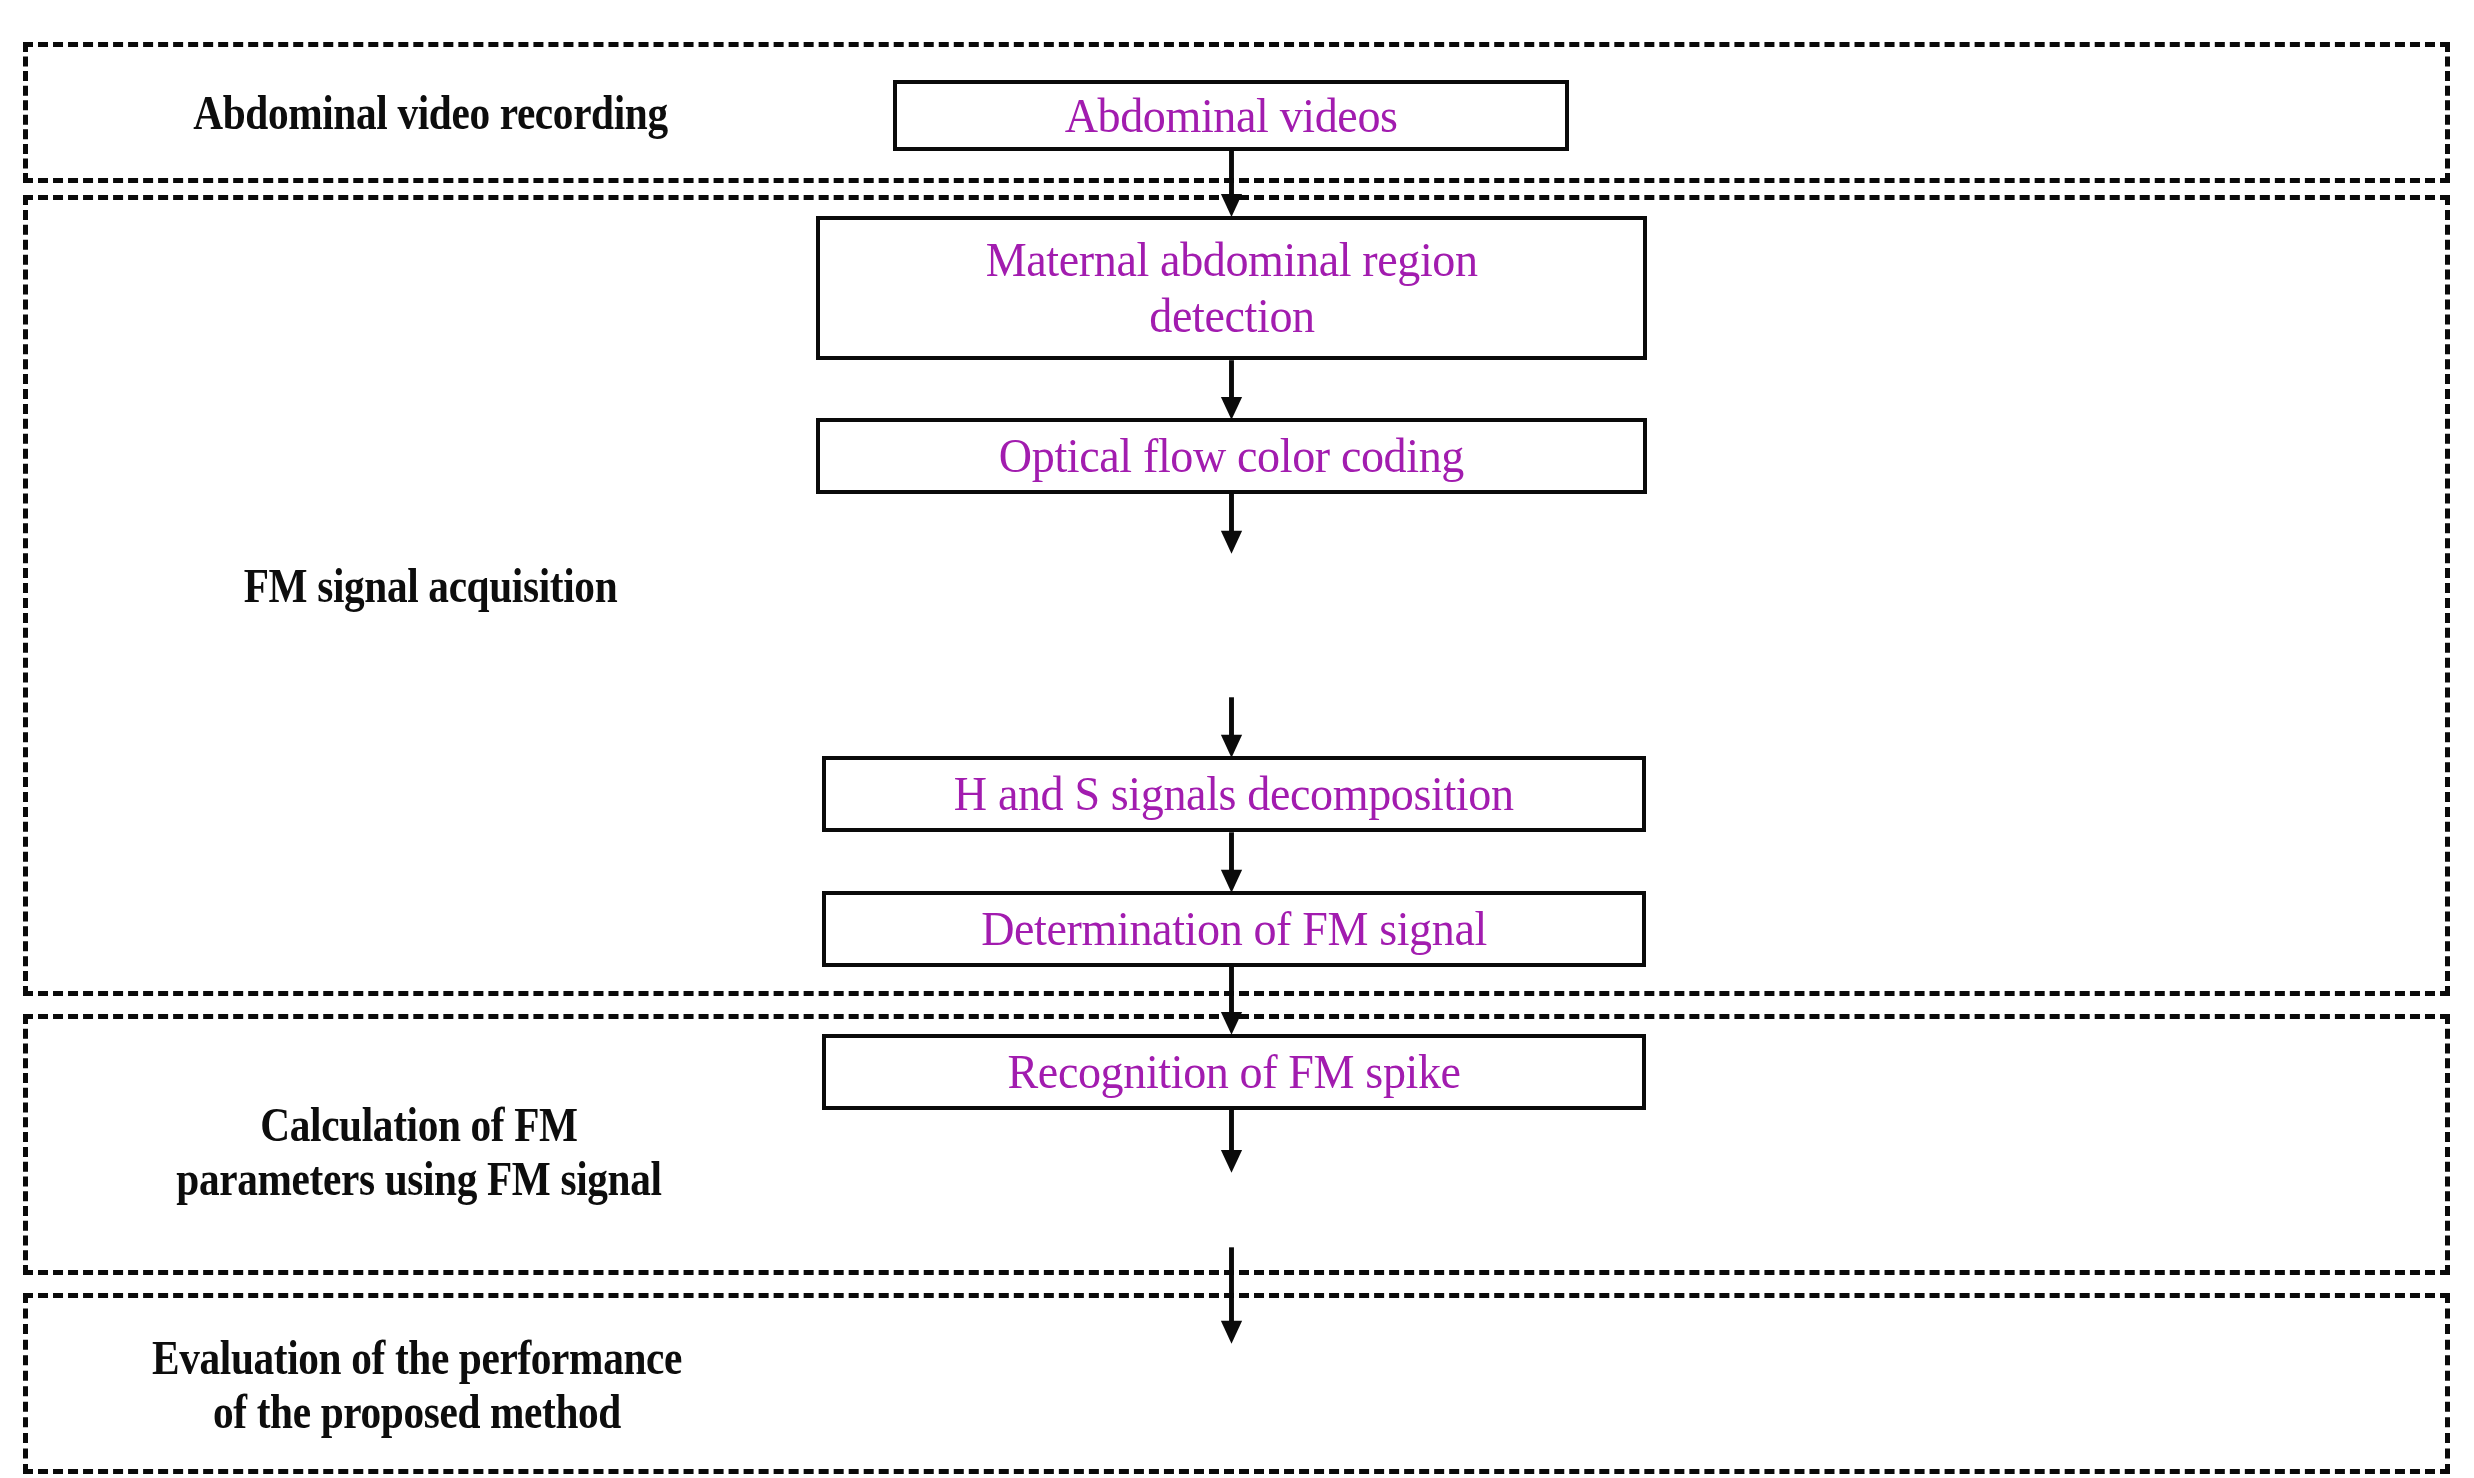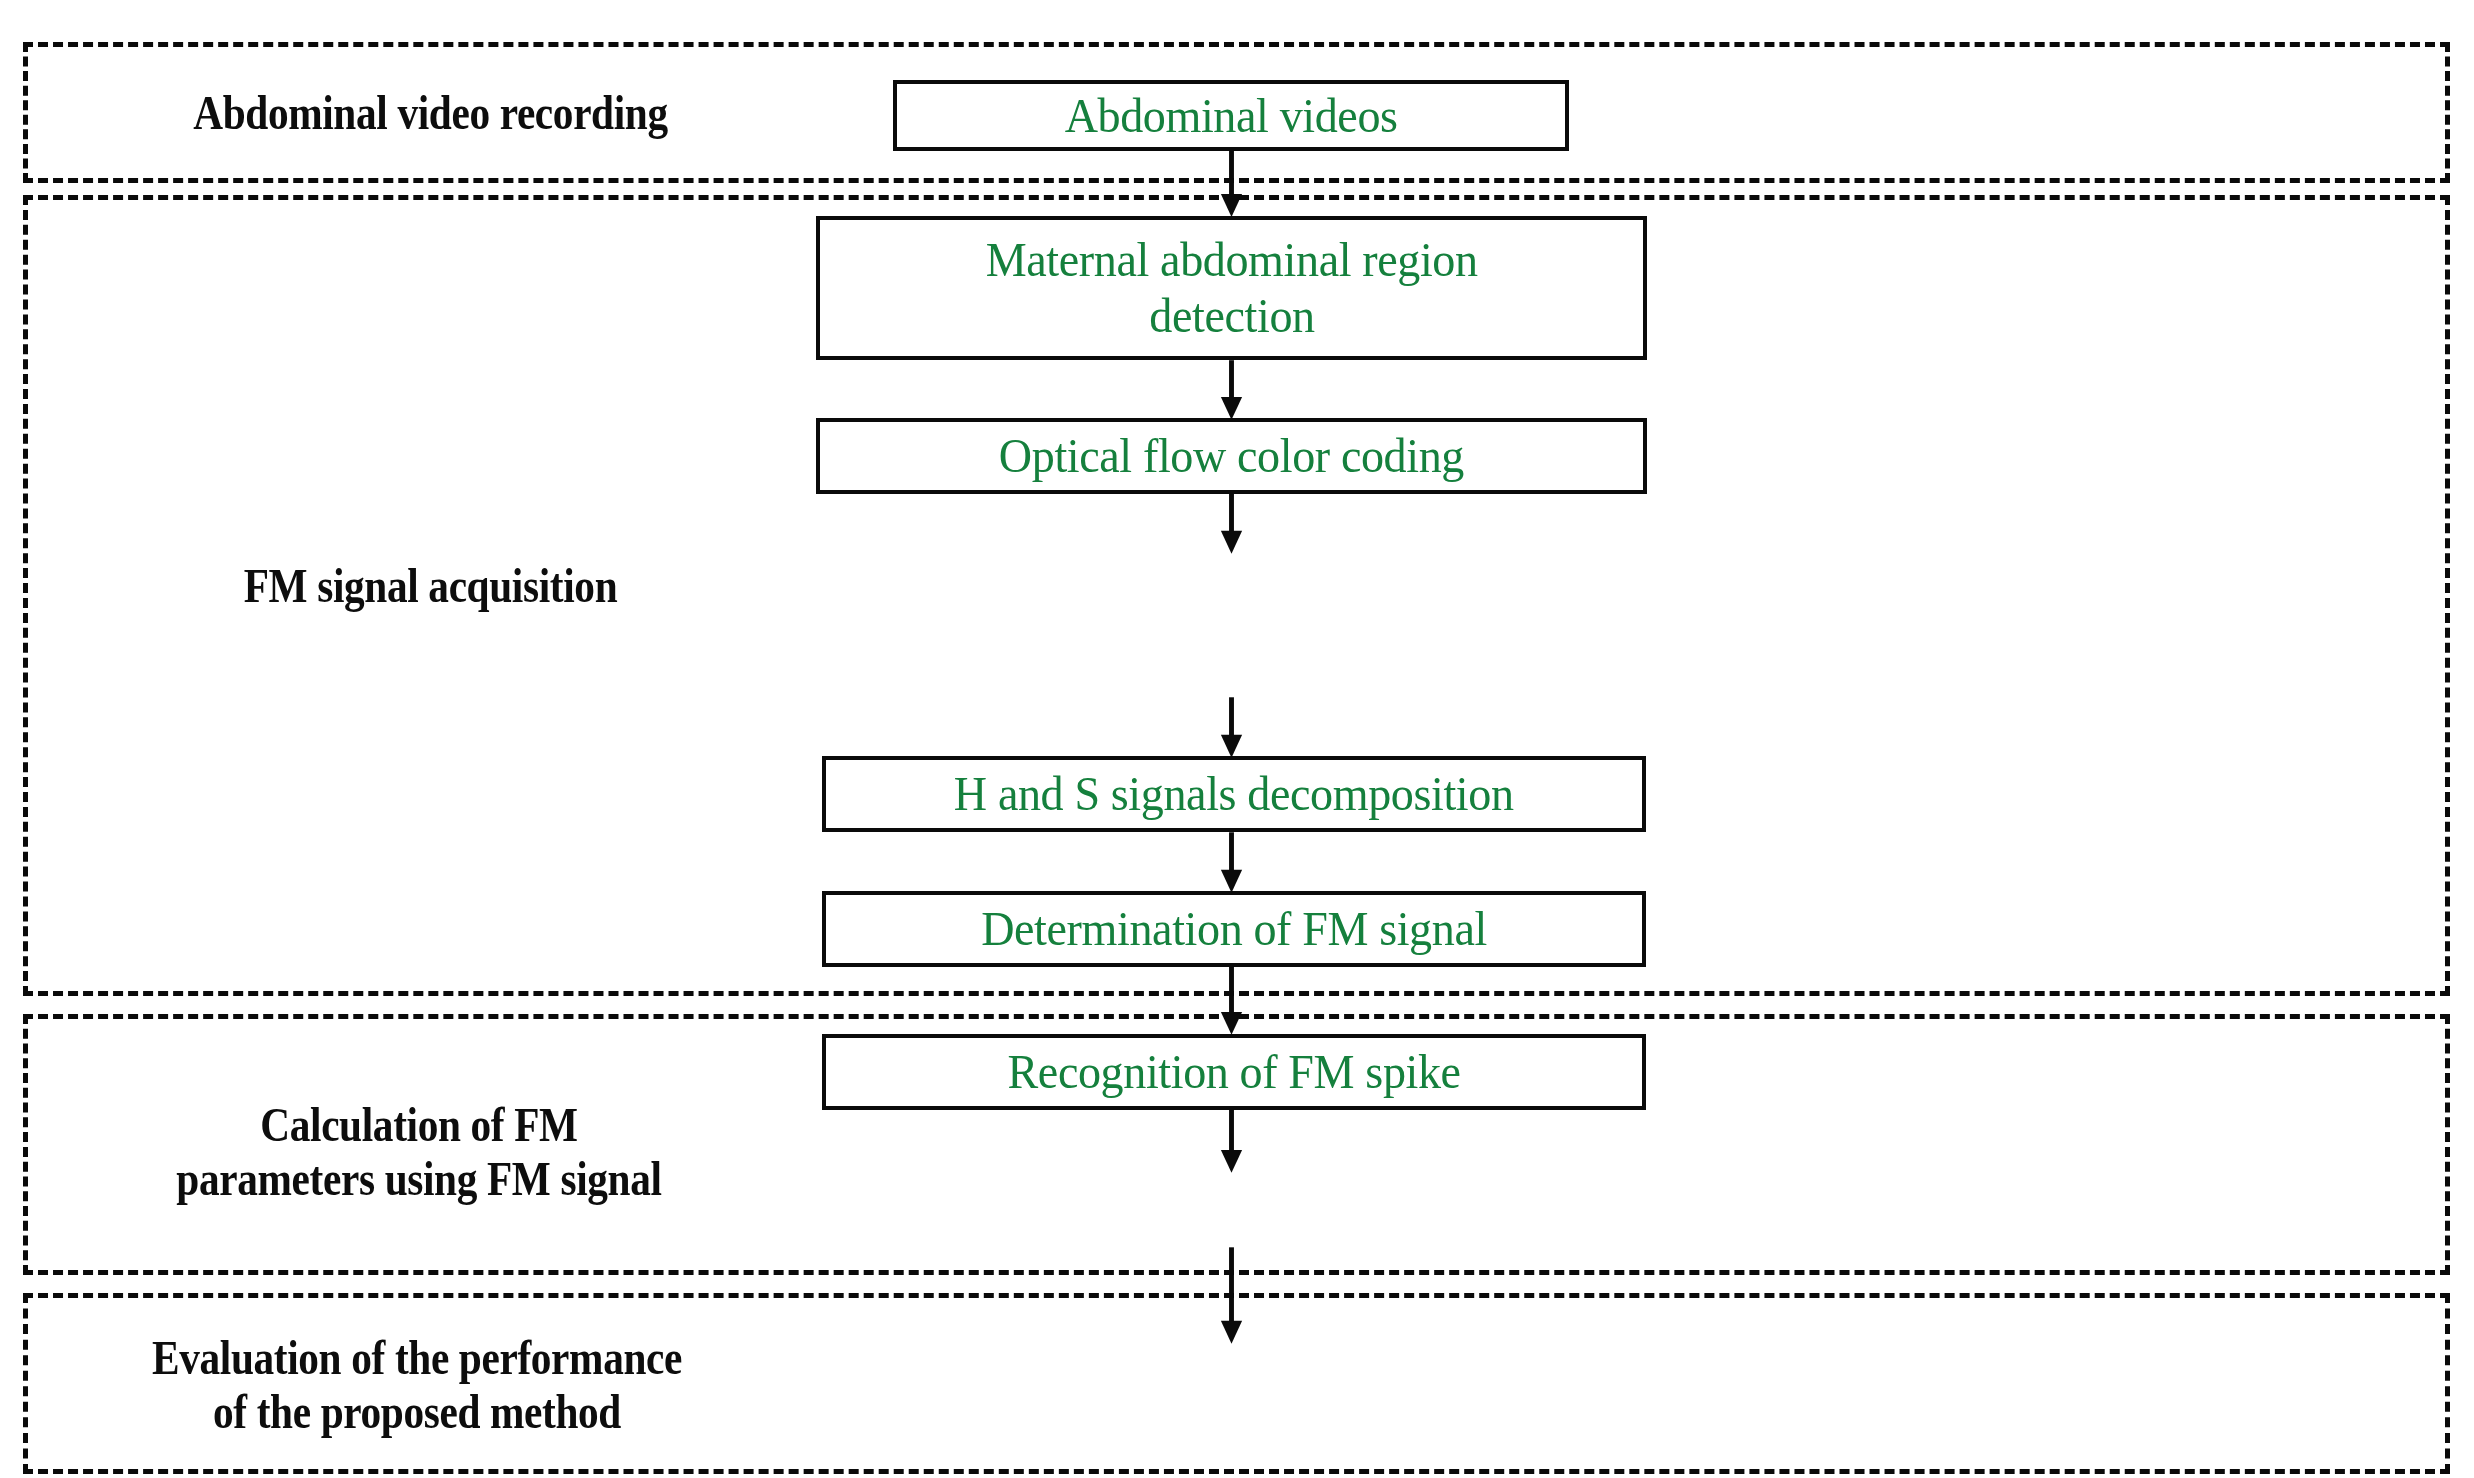--- a/index.html
+++ b/index.html
@@ -49,21 +49,21 @@
   .pbox {
     position: absolute;
     box-sizing: border-box;
     border: 4.9px solid #0a0a0a;
     background: #ffffff;
     display: flex;
     flex-direction: column;
     align-items: center;
     justify-content: center;
     text-align: center;
-    color: #15803d;
+    color: #a21caf;
     font-family: "Liberation Serif", "DejaVu Serif", serif;
     font-weight: normal;
     font-size: 49px;
     line-height: 1.14;
     letter-spacing: -0.4px;
   }
   .pbox .ln { display: block; white-space: nowrap; transform: scaleX(0.94); }
 
   
   .connector {

